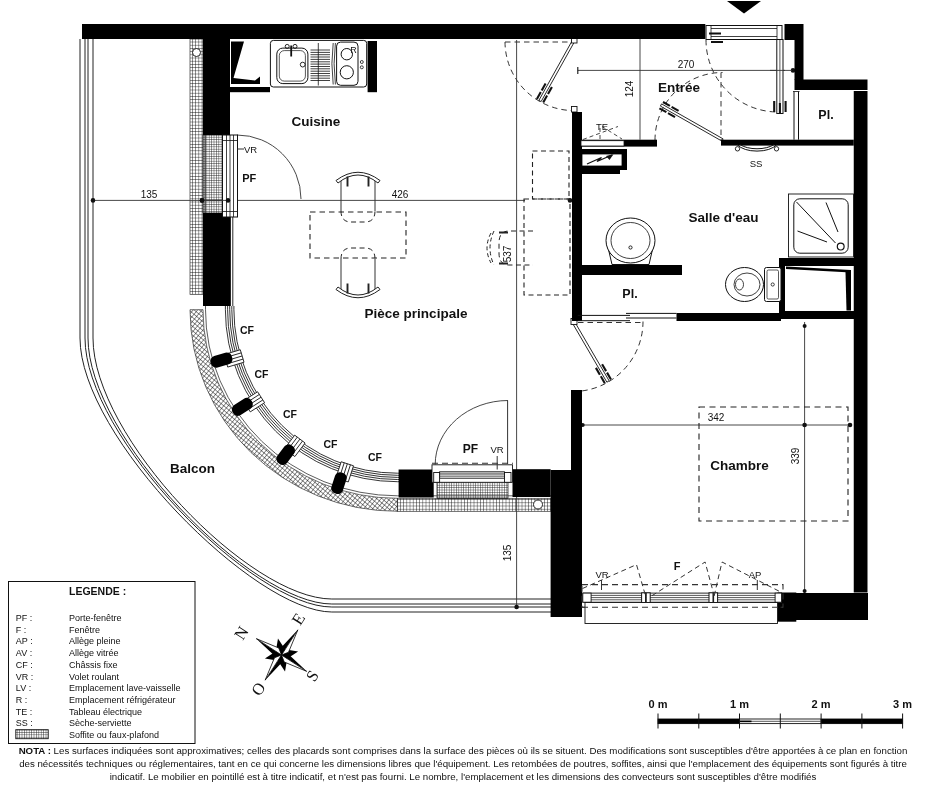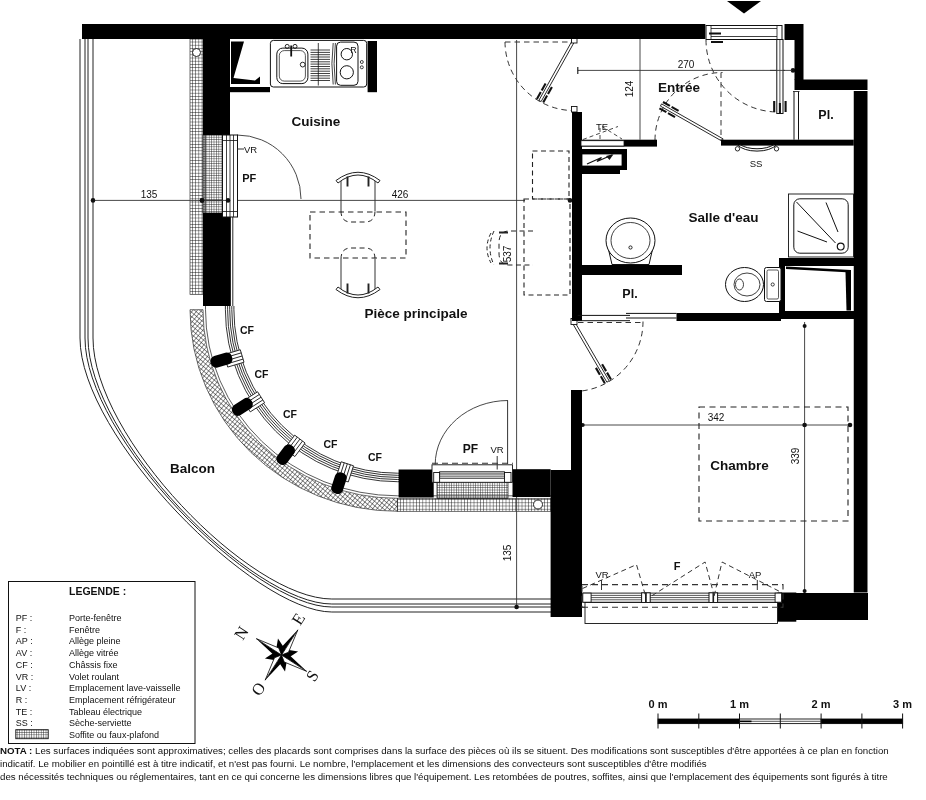--- a/index.html
+++ b/index.html
@@ -1,16 +1,16 @@
 <!DOCTYPE html>
 <html><head><meta charset="utf-8">
 <style>
 html,body{margin:0;padding:0;background:#fff;width:926px;height:800px;overflow:hidden}
 #wrap{position:relative;width:926px;height:800px;font-family:"Liberation Sans",sans-serif}
-#nota{position:absolute;left:0;top:744px;width:926px;font-size:9.7px;line-height:13px;color:#111;text-align:left}
+#nota{position:absolute;left:0;top:744px;width:926px;font-size:9.7px;line-height:13px;color:#111;text-align:center}
 </style></head>
 <body>
 <div id="wrap">
 <svg width="926" height="800" viewBox="0 0 926 800">
       <defs>
 <pattern id="hg" width="3.2" height="3.2" patternUnits="userSpaceOnUse">
  <path d="M0,0H3.2M0,0V3.2" stroke="#000" stroke-width="0.8" fill="none"></path>
 </pattern>
 <pattern id="hd" width="2.4" height="2.4" patternUnits="userSpaceOnUse">
  <path d="M0,0H2.4M0,0V2.4" stroke="#111" stroke-width="0.8" fill="none"></path>
@@ -313,15 +313,15 @@
 <path d="M739.5,721.3 H820.6" stroke="#111" stroke-width="0.7"></path>
 <rect x="739.5" y="720.6" width="12" height="1.6" fill="#000"></rect>
 <path d="M658.0,713.5 V728.5 M698.8,713.5 V728.5 M739.5,713.5 V728.5 M780.3,713.5 V728.5 M821.1,713.5 V728.5 M861.9,713.5 V728.5 M902.6,713.5 V728.5 " stroke="#111" stroke-width="1" fill="none"></path>
 <text x="658.0" y="708" font-family="&quot;Liberation Sans&quot;,sans-serif" font-size="11" font-weight="bold" text-anchor="middle" fill="#111">0 m</text>
 <text x="739.53" y="708" font-family="&quot;Liberation Sans&quot;,sans-serif" font-size="11" font-weight="bold" text-anchor="middle" fill="#111">1 m</text>
 <text x="821.06" y="708" font-family="&quot;Liberation Sans&quot;,sans-serif" font-size="11" font-weight="bold" text-anchor="middle" fill="#111">2 m</text>
 <text x="902.59" y="708" font-family="&quot;Liberation Sans&quot;,sans-serif" font-size="11" font-weight="bold" text-anchor="middle" fill="#111">3 m</text>
     </svg>
 <div id="nota">
       <div><b>NOTA :</b> Les surfaces indiquées sont approximatives; celles des placards sont comprises dans la surface des pièces où ils se situent. Des modifications sont susceptibles d'être apportées à ce plan en fonction</div>
+      <div>des nécessités techniques ou réglementaires, tant en ce qui concerne les dimensions libres que l'équipement. Les retombées de poutres, soffites, ainsi que l'emplacement des équipements sont figurés à titre</div>
       <div>indicatif. Le mobilier en pointillé est à titre indicatif, et n'est pas fourni. Le nombre, l'emplacement et les dimensions des convecteurs sont susceptibles d'être modifiés</div>
-      <div>des nécessités techniques ou réglementaires, tant en ce qui concerne les dimensions libres que l'équipement. Les retombées de poutres, soffites, ainsi que l'emplacement des équipements sont figurés à titre</div>
     </div>
 </div>
 </body></html>

